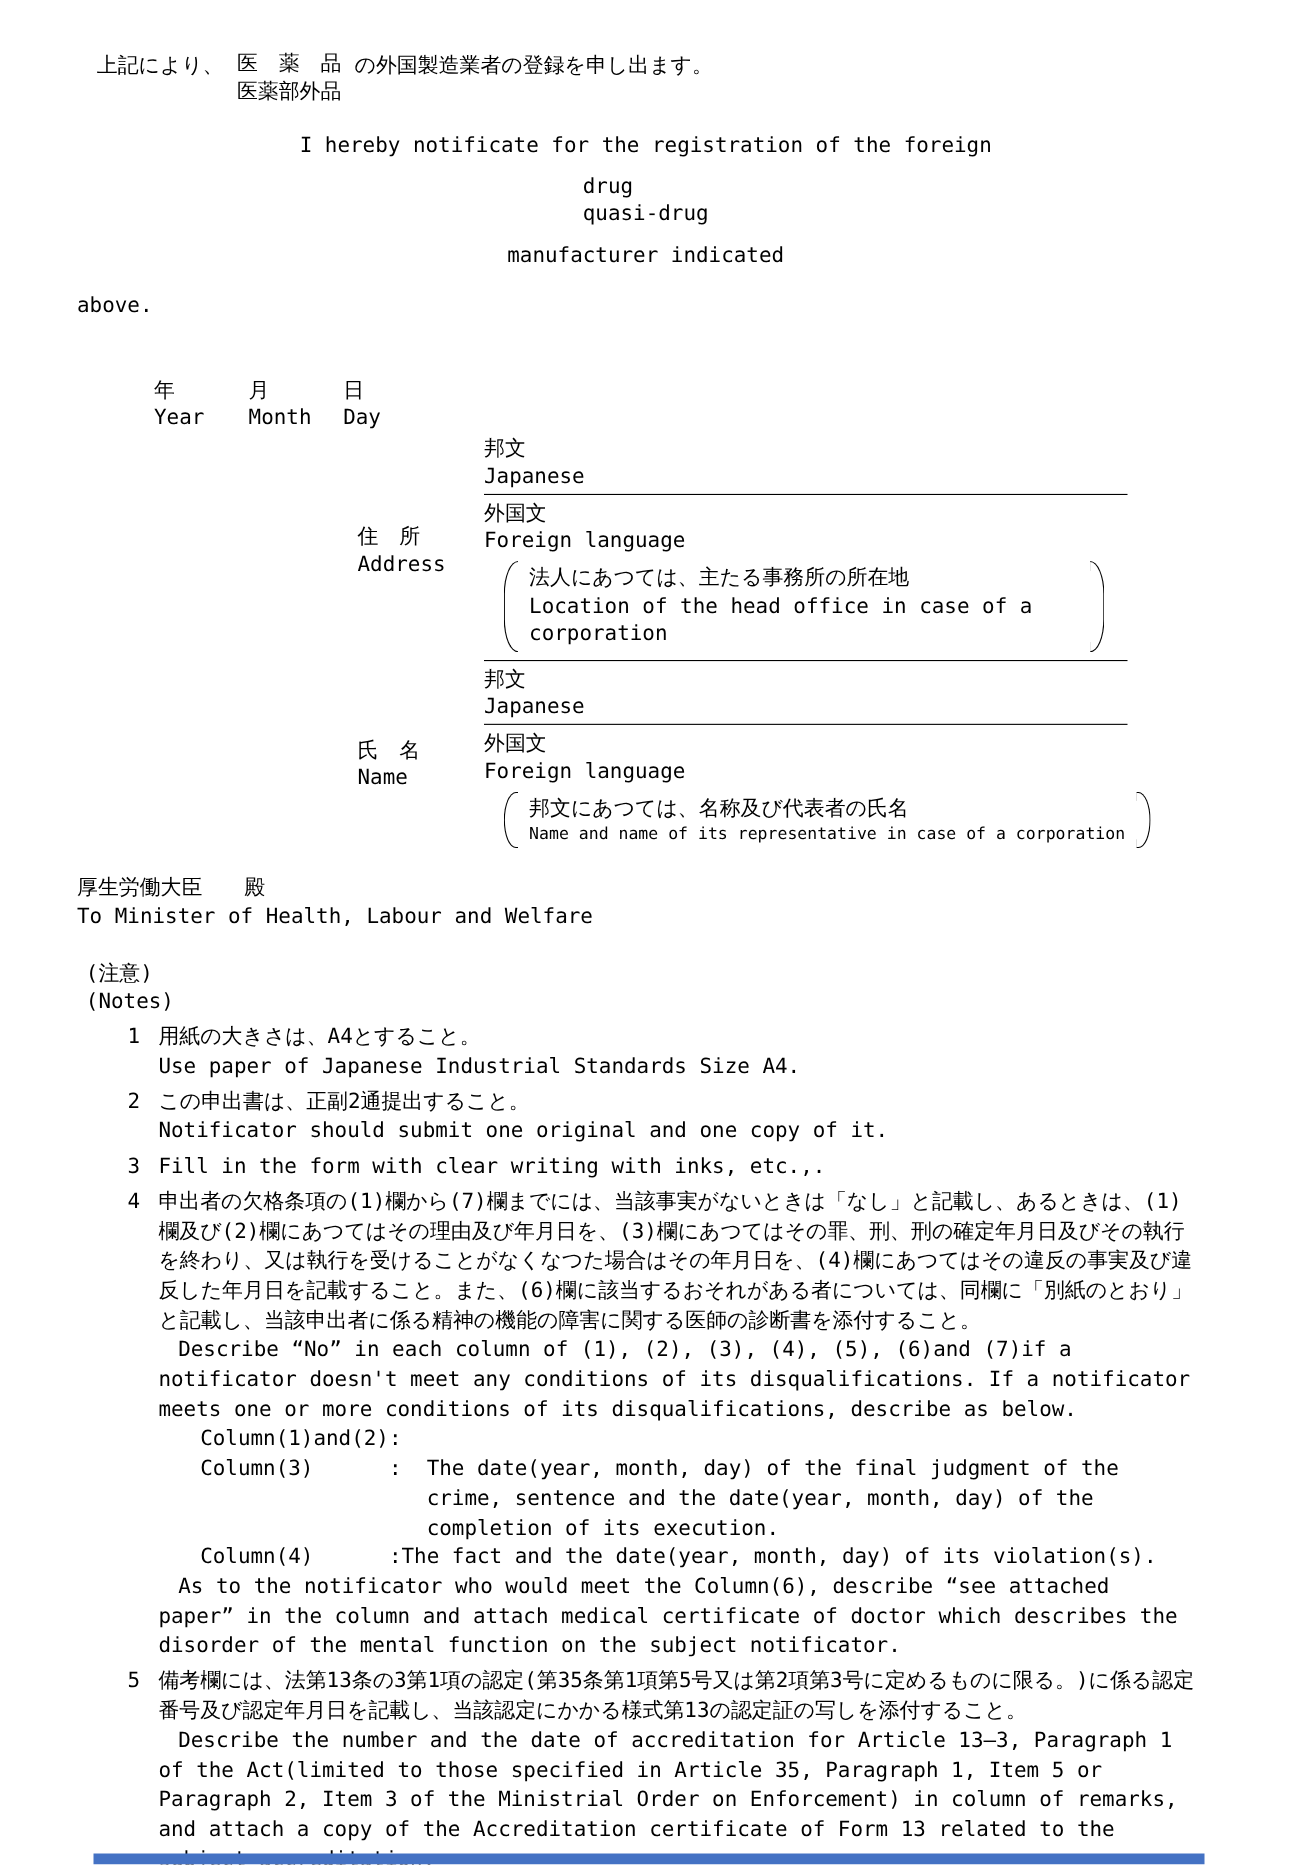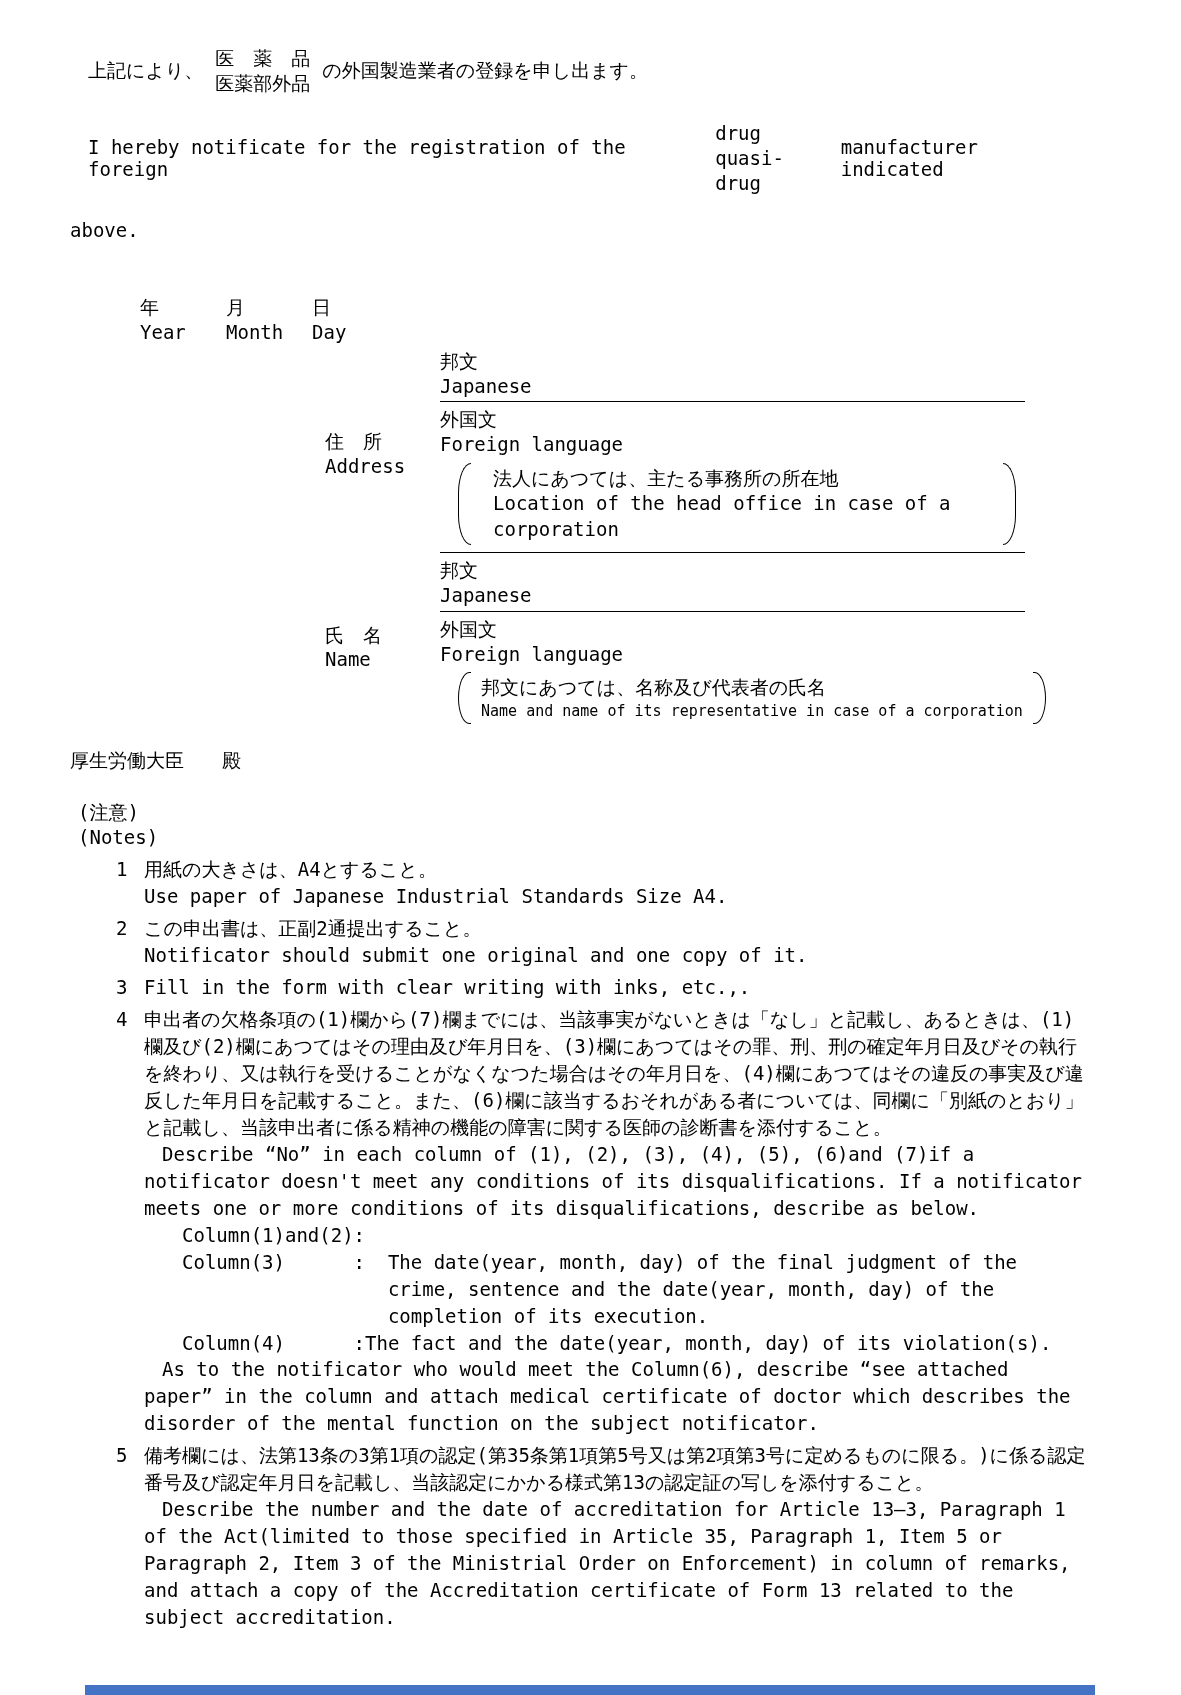--- a/index.html
+++ b/index.html
@@ -9,40 +9,40 @@
     background: #ffffff; color: #000000;
     font-family: "DejaVu Sans Mono", "Liberation Mono", monospace;
     font-size: 19px;
     position: relative;
     overflow: hidden;
   }
   .page { padding: 46px 95px 0 70px; }
 
   .stack { display: inline-flex; flex-direction: column; line-height: 1.3; }
 
-  .top-jp { display: flex; align-items: center; gap: 12px; margin-left: 18px; }
-  .top-en { display: flex; align-items: center; gap: 14px; margin-left: 18px; margin-top: 26px; }
+  .top-jp { display: flex; align-items: flex-start; gap: 12px; margin-left: 18px; }
+  .top-en { display: flex; align-items: center; gap: 14px; margin-left: 18px; margin-top: 26px; flex-direction: column; }
   .top-en-cont { margin-top: 24px; }
 
   .date-line { display: flex; margin-top: 54px; margin-left: 70px; }
   .date-col { width: 86px; line-height: 1.3; }
 
   .form-area { margin-top: 4px; }
   .form-group { display: grid; grid-template-columns: 255px 115px 585px; }
   .group-label { align-self: center; line-height: 1.3; }
   .group-fields { }
   .field { padding-bottom: 3px; margin-bottom: 5px; line-height: 1.3; }
   .underlined { border-bottom: 1.5px solid #000; }
 
   .note-bracket { display: flex; align-items: stretch; margin: 6px 0 4px 18px; }
   .bracket { width: 13px; border: 1.5px solid #000; flex: 0 0 13px; }
   .bracket.l { border-right: none; border-radius: 13px 0 0 13px / 30px 0 0 30px; margin-right: 10px; }
   .bracket.r { border-left: none; border-radius: 0 13px 13px 0 / 0 30px 30px 0; margin-left: 10px; }
   .note-text { line-height: 1.35; padding: 3px 0; }
-  .note-wrap { max-width: 500px; margin-left: 12px; }
+  .note-wrap { max-width: 500px; }
   .nowrap-small { font-size: 15px; white-space: nowrap; }
 
   .recipient { margin-top: 12px; line-height: 1.35; }
 
   .notes { margin-top: 26px; }
   .notes-title { margin-left: 8px; line-height: 1.35; }
   .note-item { display: grid; grid-template-columns: 28px 1fr; margin-top: 5px; padding-left: 46px; line-height: 1.42; }
   .note-num { }
   .jp-para { }
   .en-para { }
@@ -144,20 +144,21 @@
             <div class="bracket r"></div>
           </div>
         </div>
       </div>
     </div>
 
   </div>
 
   <div class="recipient">
     <div>厚生労働大臣　　殿</div>
+    <div>To Minister of Health, Labour and Welfare</div>
   </div>
 
   <div class="notes">
     <div class="notes-title">
       <div>(注意)</div>
       <div>(Notes)</div>
     </div>
 
     <div class="note-item">
       <div class="note-num">1</div>

